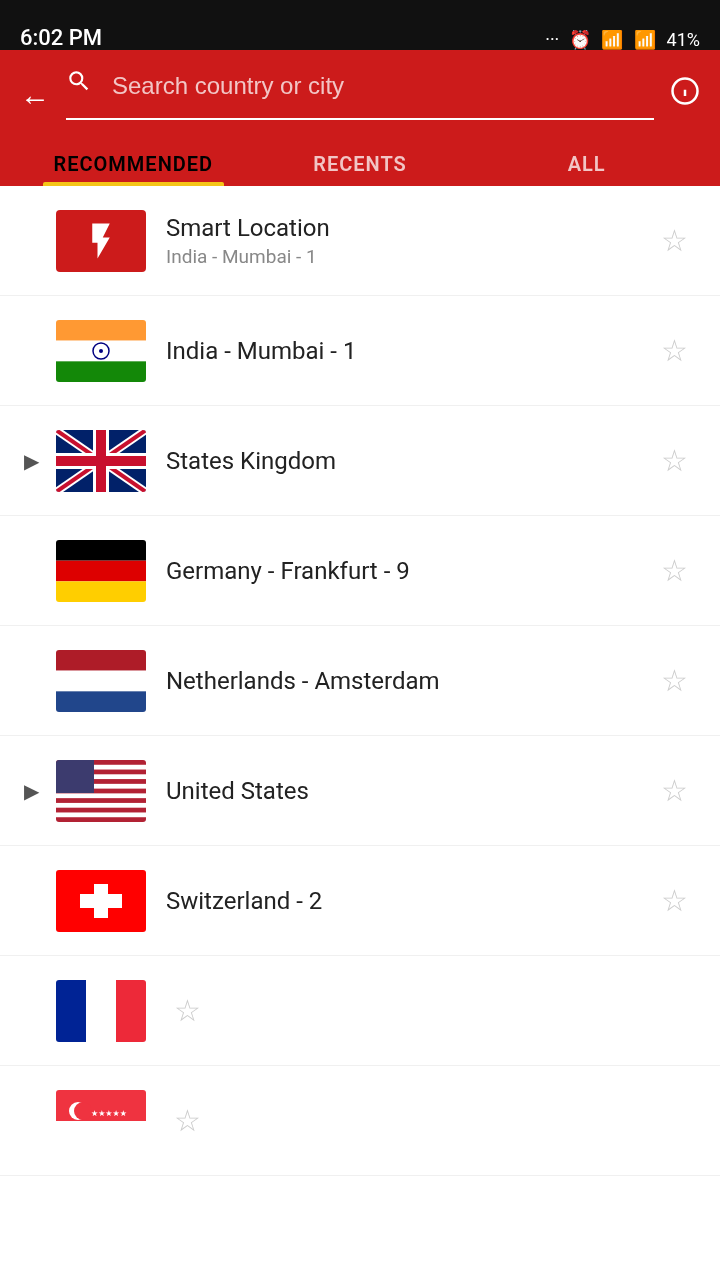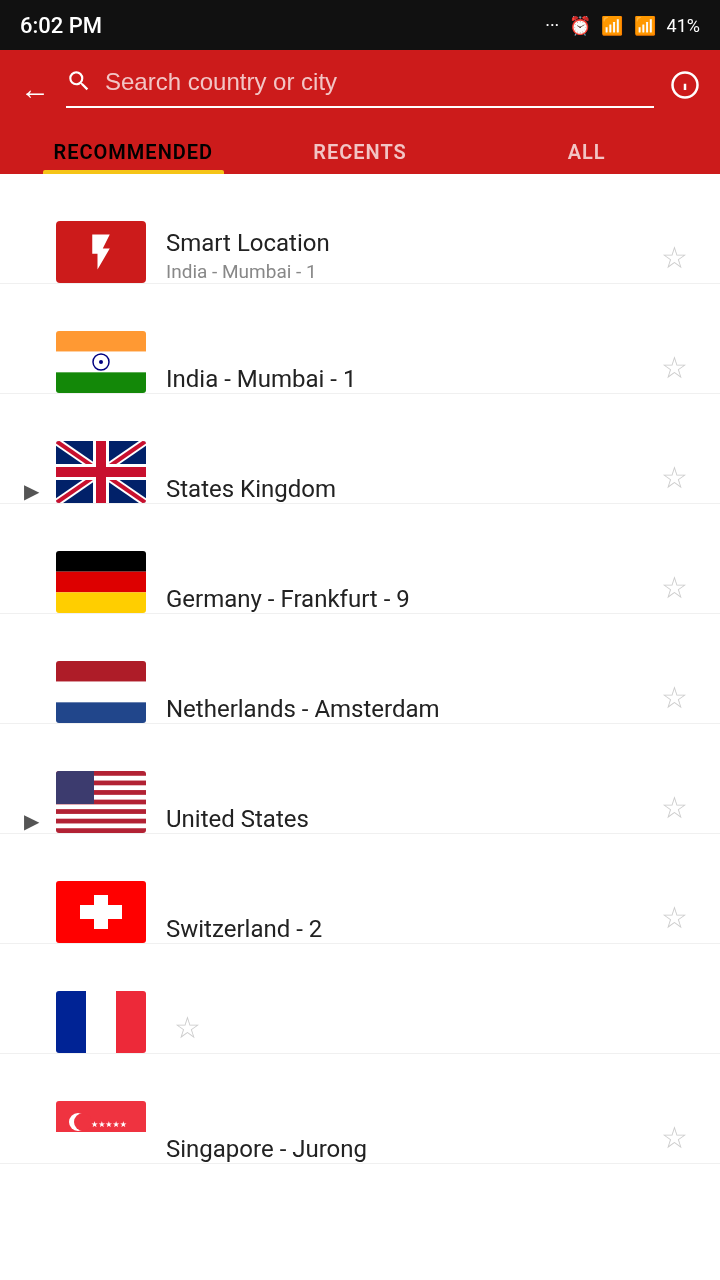--- a/index.html
+++ b/index.html
@@ -5,21 +5,21 @@
   <style>
     * { margin: 0; padding: 0; box-sizing: border-box; }
     body { width: 720px; min-height: 1280px; background: #fff; font-family: 'Roboto', Arial, sans-serif; overflow-x: hidden; }
 
     
     .status-bar {
       width: 720px;
       height: 50px;
       background: #111;
       display: flex;
-      align-items: center;
+      align-items: flex-end;
       justify-content: space-between;
       padding: 0 20px;
     }
     .status-time {
       color: #fff;
       font-size: 22px;
       font-weight: 500;
     }
     .status-icons {
       display: flex;
@@ -45,24 +45,24 @@
     }
     .back-btn {
       color: #fff;
       font-size: 30px;
       cursor: pointer;
       flex-shrink: 0;
     }
     .search-wrapper {
       flex: 1;
       display: flex;
-      align-items: flex-start;
-      gap: 13px;
+      align-items: flex-end;
+      gap: 20px;
       border-bottom: 2px solid #fff;
-      padding-bottom: 6px;
+      padding-bottom: 18px;
     }
     .search-icon-wrap {
       color: #fff;
       font-size: 26px;
     }
     .search-input {
       flex: 1;
       background: transparent;
       border: none;
       outline: none;
@@ -110,21 +110,21 @@
       border-radius: 2px 2px 0 0;
     }
 
     
     .list {
       width: 720px;
       background: #fff;
     }
     .list-item {
       display: flex;
-      align-items: flex-end;
+      align-items: center;
       padding: 0 24px;
       height: 110px;
       border-bottom: 1px solid #f0f0f0;
       cursor: pointer;
       position: relative;
     }
     .expand-arrow {
       width: 28px;
       color: #555;
       font-size: 20px;
@@ -370,19 +370,16 @@
 
       <svg viewBox="0 0 90 62" xmlns="http://www.w3.org/2000/svg">
         <rect width="90" height="31" fill="#EF3340"></rect>
         <rect y="31" width="90" height="31" fill="#FFFFFF"></rect>
         <circle cx="22" cy="21" r="9" fill="white"></circle>
         <circle cx="27" cy="21" r="9" fill="#EF3340"></circle>
 
         <text x="35" y="26" font-size="8" fill="white">★★★★★</text>
       </svg>
     </div>
-    <div class="item-text">
-      <div class="item-title">Singapore - Jurong</div>
-    </div>
     <div class="star-btn">☆</div>
   </div>
 
 </div>
 
 </body></html>

